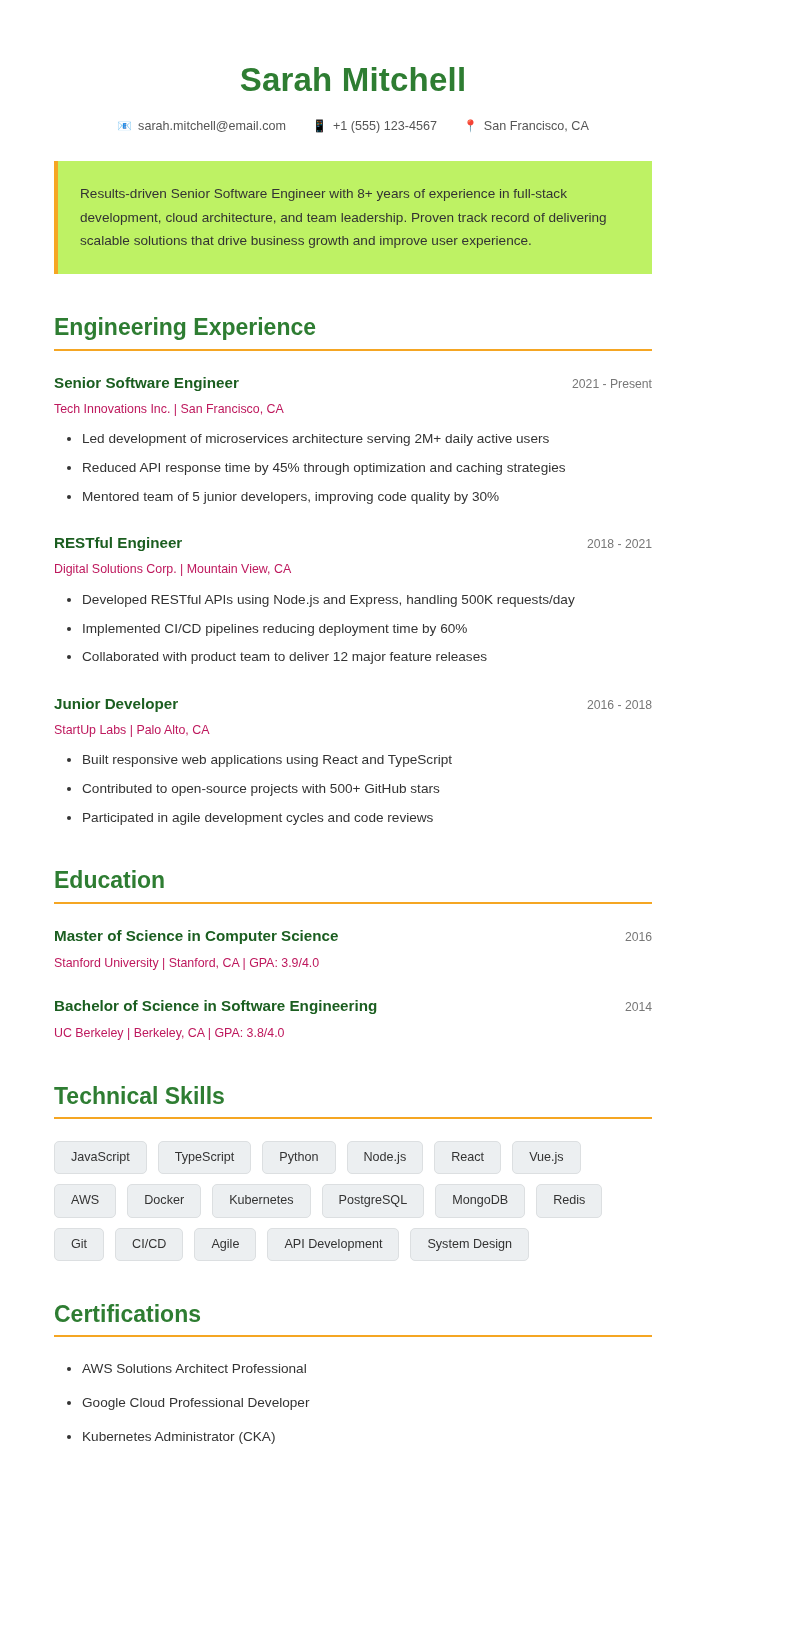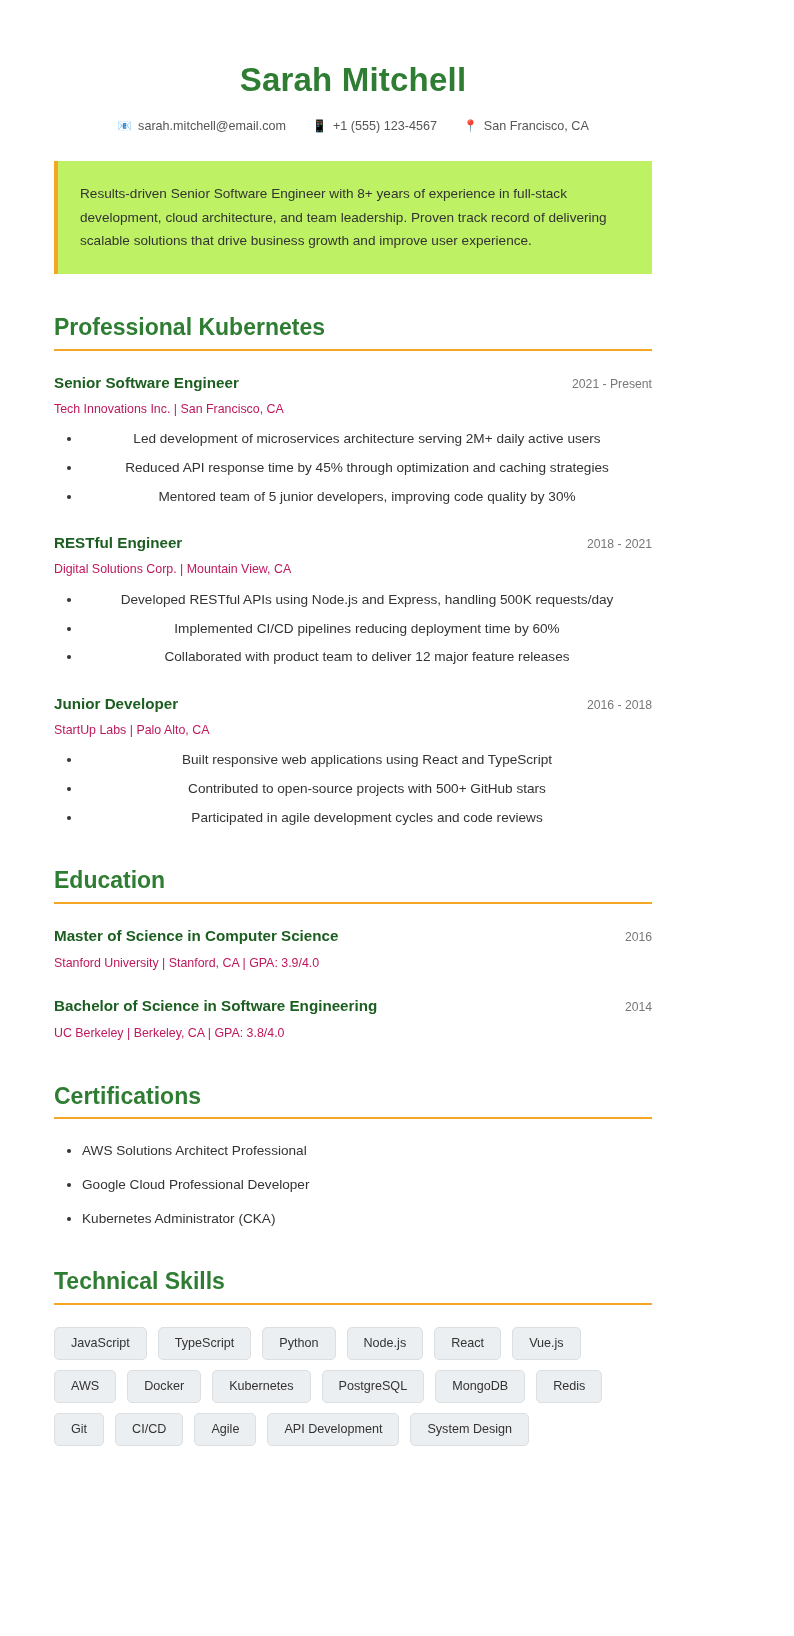--- a/index.html
+++ b/index.html
@@ -97,21 +97,20 @@
   .bullets {
     list-style: disc;
     margin: 11px 0 0 0;
     padding-left: 28px;
   }
   .bullets li {
     font-size: 13.6px;
     line-height: 1.45;
     color: #333333;
     margin-bottom: 9px;
-    text-align: center;
   }
   .bullets li:last-child { margin-bottom: 0; }
 
   
   .edu-entry { margin-bottom: 24px; }
   .edu-entry:last-child { margin-bottom: 0; }
   .edu-entry .entry-sub { margin-top: 10px; }
 
   
   .skills {
@@ -163,21 +162,21 @@
       <div class="contact-item">
         <span class="contact-icon">📍</span>
         <span>San Francisco, CA</span>
       </div>
     </div>
   </div>
 
   <div class="summary">Results-driven Senior Software Engineer with 8+ years of experience in full-stack development, cloud architecture, and team leadership. Proven track record of delivering scalable solutions that drive business growth and improve user experience.</div>
 
   <div class="section">
-    <h2 class="section-title">Professional Kubernetes</h2>
+    <h2 class="section-title">Engineering Experience</h2>
     <div class="section-rule"></div>
 
     <div class="entry">
       <div class="entry-head">
         <div class="entry-title">Senior Software Engineer</div>
         <div class="entry-date">2021 - Present</div>
       </div>
       <div class="entry-sub">Tech Innovations Inc. | San Francisco, CA</div>
       <ul class="bullets">
         <li>Led development of microservices architecture serving 2M+ daily active users</li>
@@ -225,30 +224,20 @@
       <div class="entry-sub">Stanford University | Stanford, CA | GPA: 3.9/4.0</div>
     </div>
 
     <div class="entry edu-entry">
       <div class="entry-head">
         <div class="entry-title">Bachelor of Science in Software Engineering</div>
         <div class="entry-date">2014</div>
       </div>
       <div class="entry-sub">UC Berkeley | Berkeley, CA | GPA: 3.8/4.0</div>
     </div>
-  </div>
-
-  <div class="section">
-    <h2 class="section-title">Certifications</h2>
-    <div class="section-rule"></div>
-    <ul class="cert-list">
-      <li>AWS Solutions Architect Professional</li>
-      <li>Google Cloud Professional Developer</li>
-      <li>Kubernetes Administrator (CKA)</li>
-    </ul>
   </div>
 
   <div class="section">
     <h2 class="section-title">Technical Skills</h2>
     <div class="section-rule"></div>
     <div class="skills">
       <span class="skill-tag">JavaScript</span>
       <span class="skill-tag">TypeScript</span>
       <span class="skill-tag">Python</span>
       <span class="skill-tag">Node.js</span>
@@ -261,13 +250,23 @@
       <span class="skill-tag">MongoDB</span>
       <span class="skill-tag">Redis</span>
       <span class="skill-tag">Git</span>
       <span class="skill-tag">CI/CD</span>
       <span class="skill-tag">Agile</span>
       <span class="skill-tag">API Development</span>
       <span class="skill-tag">System Design</span>
     </div>
   </div>
 
+  <div class="section">
+    <h2 class="section-title">Certifications</h2>
+    <div class="section-rule"></div>
+    <ul class="cert-list">
+      <li>AWS Solutions Architect Professional</li>
+      <li>Google Cloud Professional Developer</li>
+      <li>Kubernetes Administrator (CKA)</li>
+    </ul>
+  </div>
+
 </div>
 
 </body></html>

